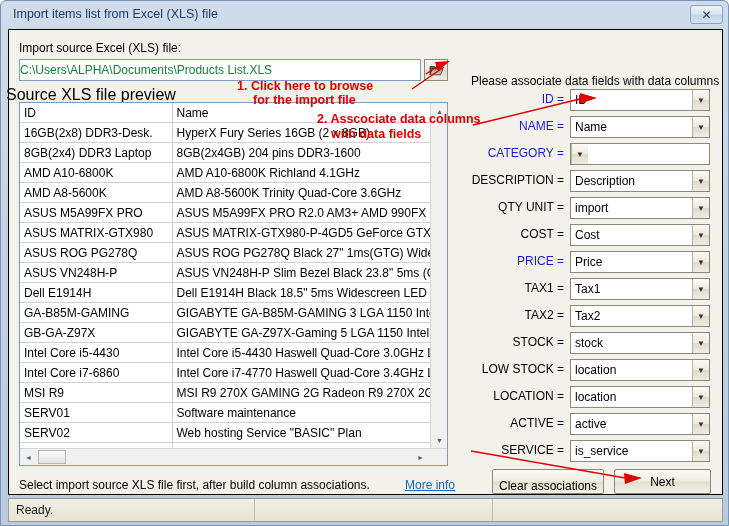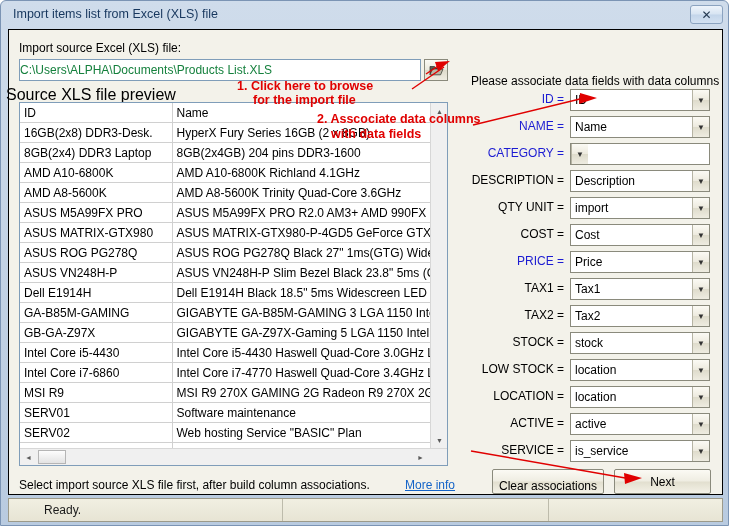--- a/index.html
+++ b/index.html
@@ -66,21 +66,20 @@
     border: 1px solid #9c9a8a;
     display: flex;
   }
   .status-panel {
     height: 100%;
     box-sizing: border-box;
     display: flex; align-items: center;
     padding-left: 7px;
     font-size: 12px;
     color: #1a1a1a;
-    margin-left: 28px;
   }
   .status-panel.p1 { width: 246px; border-right: 1px solid #bdbbab; }
   .status-panel.p2 { width: 238px; border-right: 1px solid #bdbbab; }
   .status-panel.p3 { flex: 1; }
 
   
   .lbl-src {
     position: absolute; left: 18px; top: 40px;
     font-size: 12px;
   }

